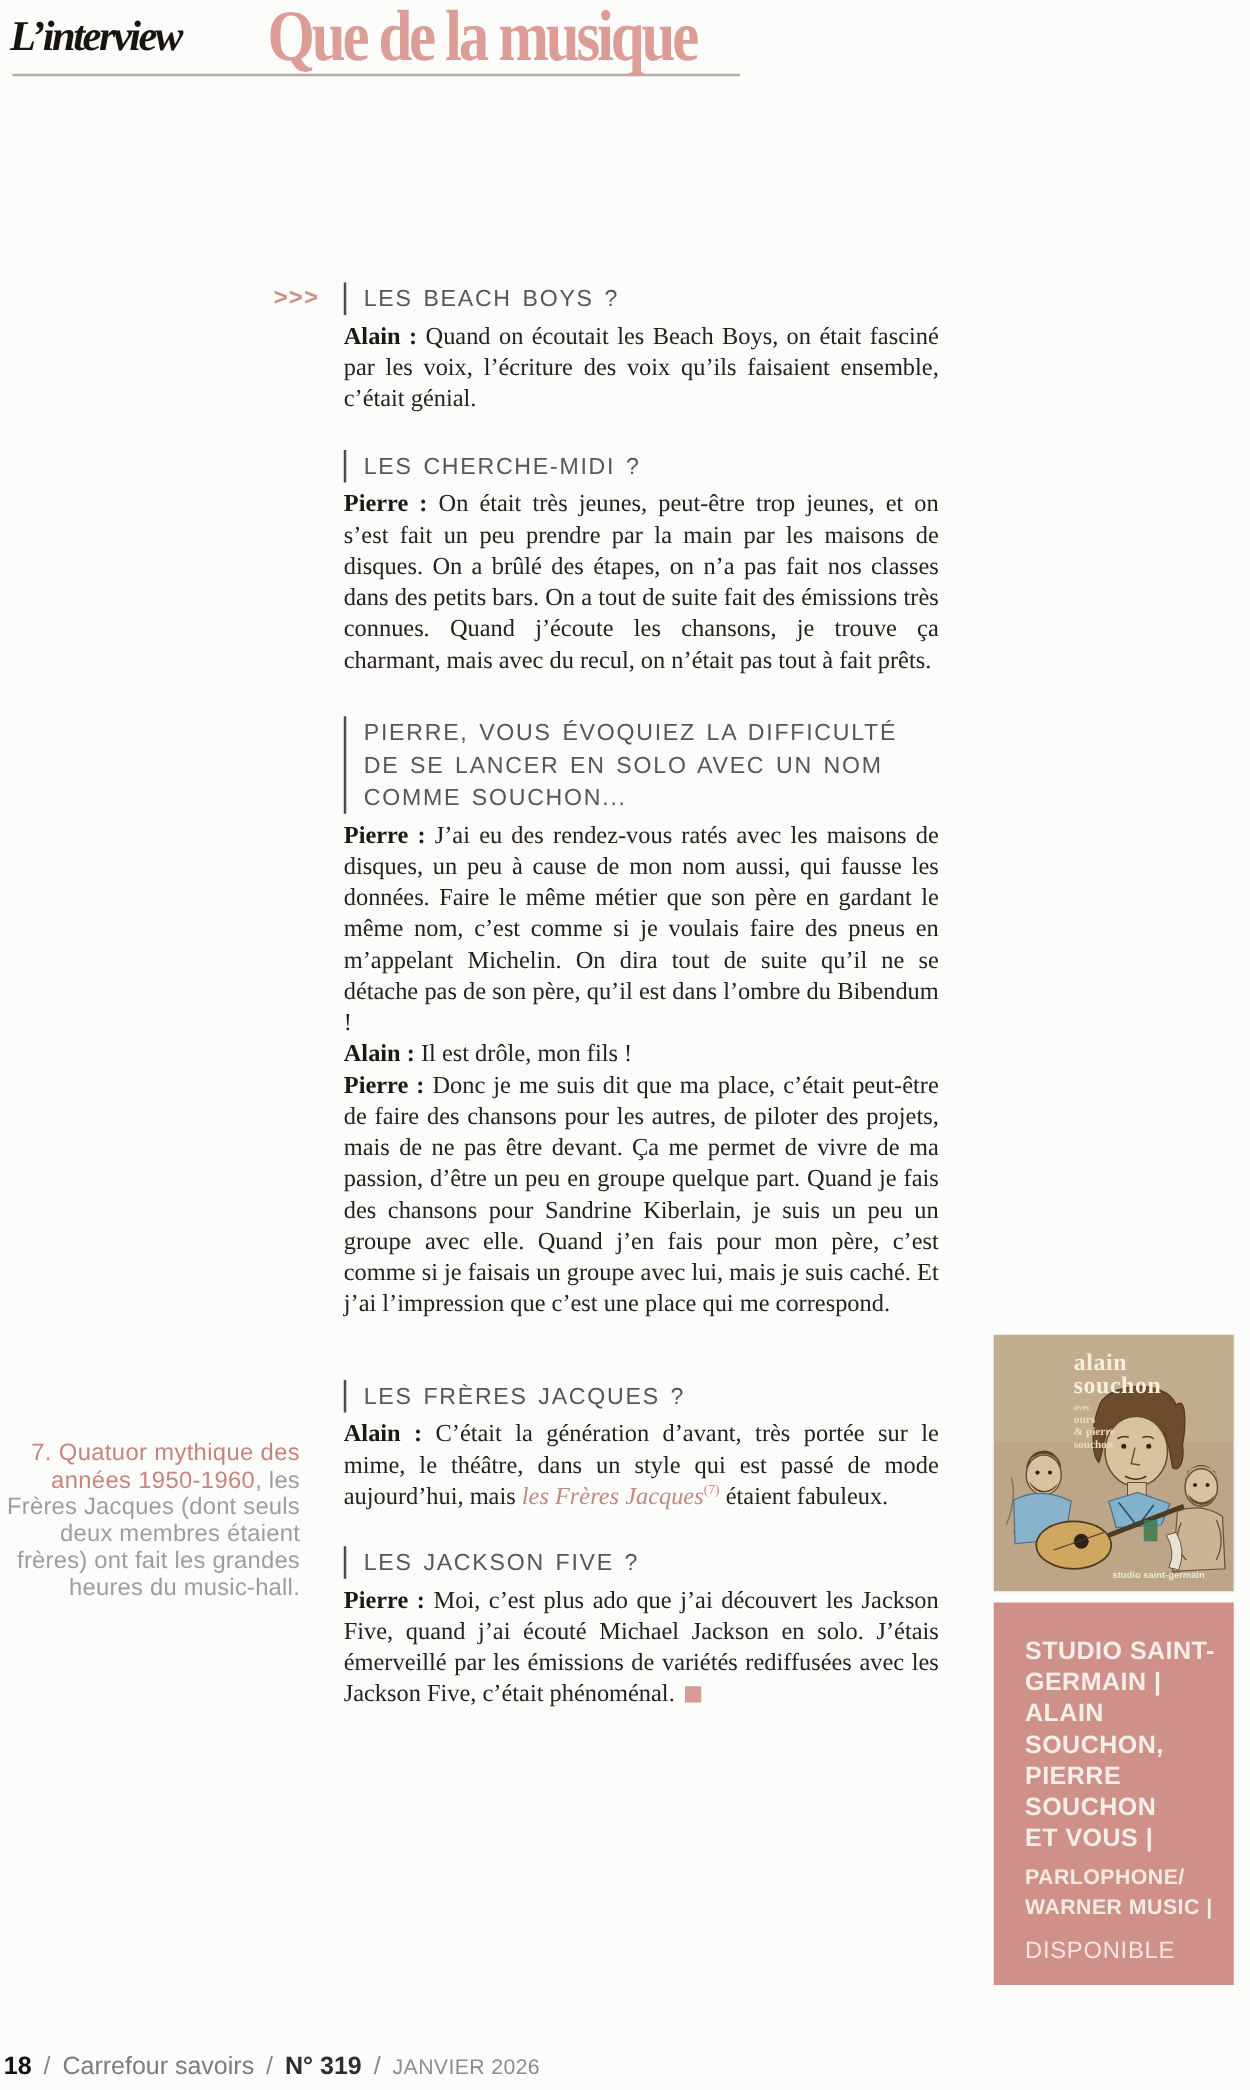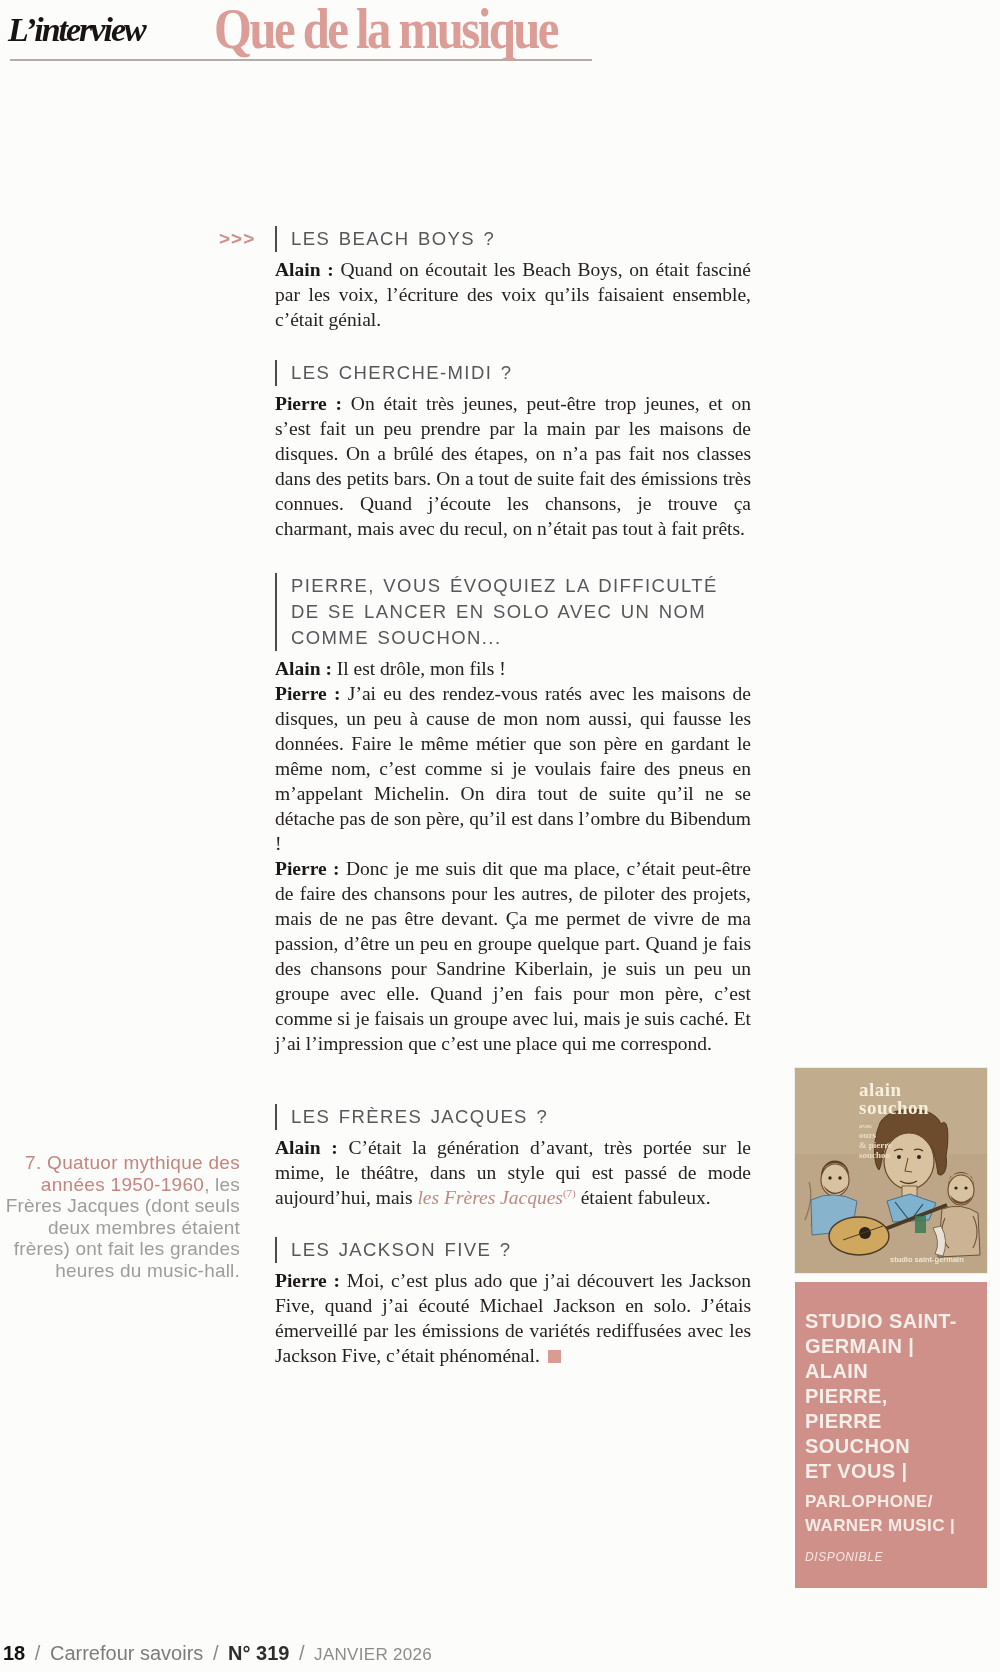--- a/index.html
+++ b/index.html
@@ -76,36 +76,36 @@
   .margin-note .note-body{color:#9d9d9d;letter-spacing:.2px;}
   
   .album-cover{
     position:absolute;left:795px;top:1068px;width:192px;height:205px;
     box-shadow:0 0 0 1px rgba(0,0,0,.06);
   }
   .caption-box{
     position:absolute;left:795px;top:1282px;width:192px;height:306px;
     background:#cf908a;
     box-sizing:border-box;
-    padding:27px 10px 0 10px;
+    padding:27px 10px 0 25px;
     font-family:"Liberation Sans", sans-serif;
   }
   .cap-line{
     font-weight:700;font-size:20px;line-height:25px;
     color:#f6efe9;letter-spacing:.4px;
   }
   .cap-label{
     margin-top:6px;
     font-weight:700;font-size:17px;line-height:24px;
     color:#f4ebe5;letter-spacing:.4px;
   }
   .cap-availability{
     margin-top:12px;
-    font-weight:400;font-size:12px;
-    color:rgba(255,249,245,.82);letter-spacing:.6px;font-style:italic;
+    font-weight:400;font-size:19px;
+    color:rgba(255,249,245,.82);letter-spacing:.6px;
   }
   
   .page-footer{
     position:absolute;left:3px;top:1642px;
     font-family:"Liberation Sans", sans-serif;
     font-size:20px;color:#7c7c7c;white-space:nowrap;
   }
   .page-footer .pagenum{font-weight:700;color:#121212;}
   .page-footer .issue{font-weight:700;color:#2e2e2e;text-align:center;}
   .page-footer .sep{color:#8a8a8a;padding:0 4px;}
@@ -136,22 +136,22 @@
       <div class="question">
         <span>LES CHERCHE-MIDI ?</span>
       </div>
       <p><b class="speaker">Pierre :</b> <span>On était très jeunes, peut-être trop jeunes, et on s’est fait un peu prendre par la main par les maisons de disques. On a brûlé des étapes, on n’a pas fait nos classes dans des petits bars. On a tout de suite fait des émissions très connues. Quand j’écoute les chansons, je trouve ça charmant, mais avec du recul, on n’était pas tout à fait prêts.</span></p>
     </section>
 
     <section class="qa-section sec-3">
       <div class="question">
         <span>PIERRE, VOUS ÉVOQUIEZ LA DIFFICULTÉ DE SE LANCER EN SOLO AVEC UN NOM COMME SOUCHON...</span>
       </div>
+      <p><b class="speaker">Pierre :</b> <span>J’ai eu des rendez-vous ratés avec les maisons de disques, un peu à cause de mon nom aussi, qui fausse les données. Faire le même métier que son père en gardant le même nom, c’est comme si je voulais faire des pneus en m’appelant Michelin. On dira tout de suite qu’il ne se détache pas de son père, qu’il est dans l’ombre du Bibendum !</span></p>
       <p><b class="speaker">Alain :</b> <span>Il est drôle, mon fils !</span></p>
-      <p><b class="speaker">Pierre :</b> <span>J’ai eu des rendez-vous ratés avec les maisons de disques, un peu à cause de mon nom aussi, qui fausse les données. Faire le même métier que son père en gardant le même nom, c’est comme si je voulais faire des pneus en m’appelant Michelin. On dira tout de suite qu’il ne se détache pas de son père, qu’il est dans l’ombre du Bibendum !</span></p>
       <p><b class="speaker">Pierre :</b> <span>Donc je me suis dit que ma place, c’était peut-être de faire des chansons pour les autres, de piloter des projets, mais de ne pas être devant. Ça me permet de vivre de ma passion, d’être un peu en groupe quelque part. Quand je fais des chansons pour Sandrine Kiberlain, je suis un peu un groupe avec elle. Quand j’en fais pour mon père, c’est comme si je faisais un groupe avec lui, mais je suis caché. Et j’ai l’impression que c’est une place qui me correspond.</span></p>
     </section>
 
     <section class="qa-section sec-4">
       <div class="question">
         <span>LES FRÈRES JACQUES ?</span>
       </div>
       <p><b class="speaker">Alain :</b> <span>C’était la génération d’avant, très portée sur le mime, le théâtre, dans un style qui est passé de mode aujourd’hui, mais </span><span class="hl">les Frères Jacques</span><span class="fn-ref">(7)</span><span> étaient fabuleux.</span></p>
     </section>
 
@@ -216,21 +216,21 @@
       <text x="64" y="80" font-family="Liberation Serif, serif" font-weight="bold" font-size="9" fill="#ecd9c2">&amp; pierre</text>
       <text x="64" y="90" font-family="Liberation Serif, serif" font-weight="bold" font-size="9" fill="#ecd9c2">souchon</text>
       <text x="95" y="194" font-family="Liberation Sans, sans-serif" font-weight="bold" font-size="7.5" fill="#efe6d2">studio saint-germain</text>
     </svg>
   </div>
 
   <div class="caption-box">
     <div class="cap-line">STUDIO SAINT-</div>
     <div class="cap-line">GERMAIN |</div>
     <div class="cap-line">ALAIN</div>
-    <div class="cap-line">PIERRE,</div>
+    <div class="cap-line">SOUCHON,</div>
     <div class="cap-line">PIERRE</div>
     <div class="cap-line">SOUCHON</div>
     <div class="cap-line">ET VOUS |</div>
     <div class="cap-label">
       <div>PARLOPHONE/</div>
       <div>WARNER MUSIC |</div>
     </div>
     <div class="cap-availability">DISPONIBLE</div>
   </div>
 

